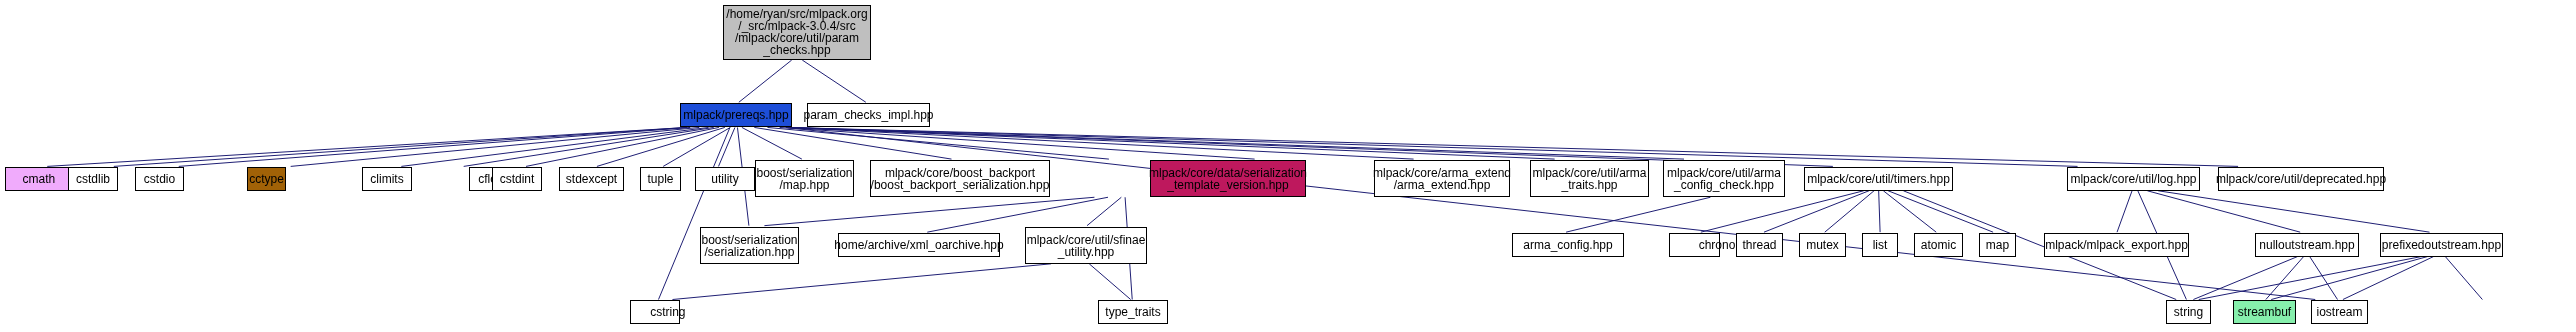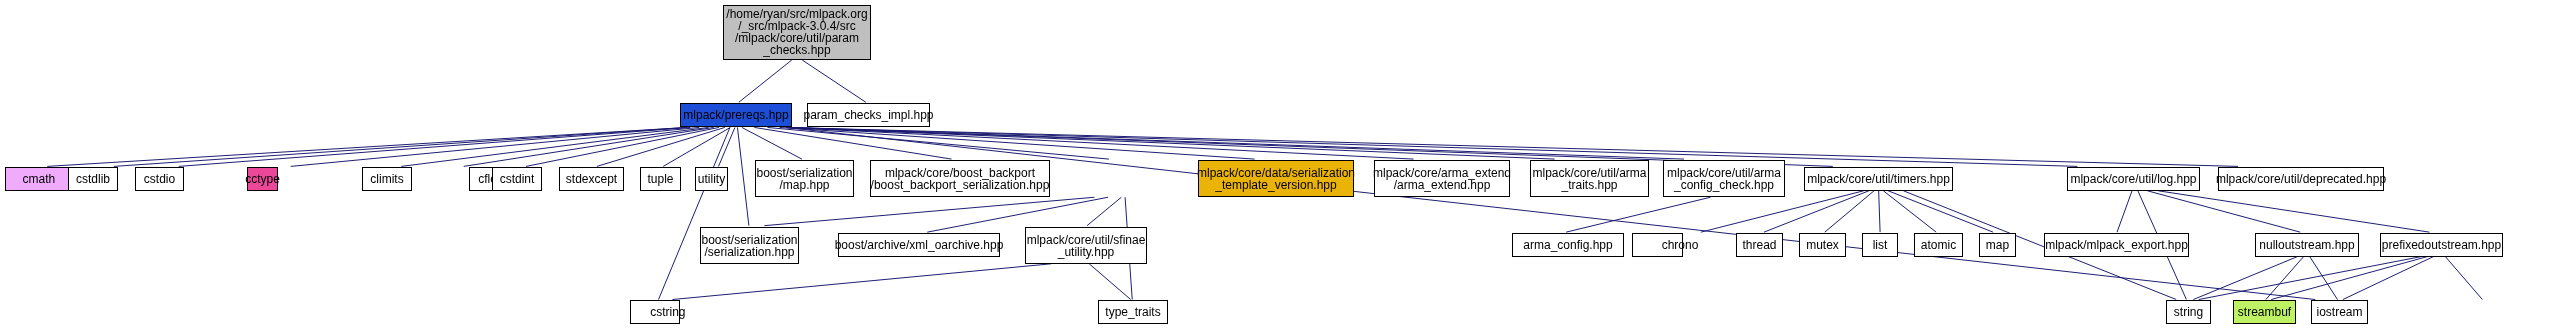--- a/index.html
+++ b/index.html
@@ -106,50 +106,50 @@
     </div>
     <div class="node" style="left: 4.9px; top: 167px; width: 68px; height: 23.5px; background: #f0abfc; border-color: rgb(0, 0, 0);">
       <div class="nl">cmath</div>
     </div>
     <div class="node" style="left: 68px; top: 167px; width: 50px; height: 23.5px; background: rgb(255, 255, 255); border-color: rgb(0, 0, 0);">
       <div class="nl">cstdlib</div>
     </div>
     <div class="node" style="left: 135px; top: 167px; width: 49px; height: 23.5px; background: rgb(255, 255, 255); border-color: rgb(0, 0, 0);">
       <div class="nl">cstdio</div>
     </div>
-    <div class="node" style="left: 247px; top: 167px; width: 31px; height: 23.5px; background: #ec4899; border-color: rgb(0, 0, 0);">
+    <div class="node" style="left: 247px; top: 167px; width: 39px; height: 23.5px; background: #a16207; border-color: rgb(0, 0, 0);">
       <div class="nl">cctype</div>
     </div>
     <div class="node" style="left: 362px; top: 167px; width: 50px; height: 23.5px; background: rgb(255, 255, 255); border-color: rgb(0, 0, 0);">
       <div class="nl">climits</div>
     </div>
     <div class="node" style="left: 429px; top: 167px; width: 47px; height: 23.5px; background: rgb(255, 255, 255); border-color: rgb(0, 0, 0); margin-left: 40px;">
       <div class="nl">cfloat</div>
     </div>
     <div class="node" style="left: 492px; top: 167px; width: 50px; height: 23.5px; background: rgb(255, 255, 255); border-color: rgb(0, 0, 0);">
       <div class="nl">cstdint</div>
     </div>
     <div class="node" style="left: 559px; top: 167px; width: 65px; height: 23.5px; background: rgb(255, 255, 255); border-color: rgb(0, 0, 0);">
       <div class="nl">stdexcept</div>
     </div>
     <div class="node" style="left: 640px; top: 167px; width: 41px; height: 23.5px; background: rgb(255, 255, 255); border-color: rgb(0, 0, 0);">
       <div class="nl">tuple</div>
     </div>
-    <div class="node" style="left: 695px; top: 167px; width: 33px; height: 23.5px; background: rgb(255, 255, 255); border-color: rgb(0, 0, 0);">
+    <div class="node" style="left: 695px; top: 167px; width: 60px; height: 23.5px; background: rgb(255, 255, 255); border-color: rgb(0, 0, 0);">
       <div class="nl">utility</div>
     </div>
     <div class="node" style="left: 755px; top: 160px; width: 99px; height: 37px; background: rgb(255, 255, 255); border-color: rgb(0, 0, 0);">
       <div class="nl">boost/serialization</div>
       <div class="nl">/map.hpp</div>
     </div>
     <div class="node" style="left: 870px; top: 160px; width: 180px; height: 37px; background: rgb(255, 255, 255); border-color: rgb(0, 0, 0);">
       <div class="nl">mlpack/core/boost_backport</div>
       <div class="nl">/boost_backport_serialization.hpp</div>
     </div>
-    <div class="node" style="left: 1198px; top: 160px; width: 156px; height: 37px; background: #eab308; border-color: rgb(0, 0, 0);">
+    <div class="node" style="left: 1150px; top: 160px; width: 156px; height: 37px; background: #be185d; border-color: rgb(0, 0, 0);">
       <div class="nl">mlpack/core/data/serialization</div>
       <div class="nl">_template_version.hpp</div>
     </div>
     <div class="node" style="left: 1374px; top: 160px; width: 136px; height: 37px; background: rgb(255, 255, 255); border-color: rgb(0, 0, 0);">
       <div class="nl">mlpack/core/arma_extend</div>
       <div class="nl">/arma_extend.hpp</div>
     </div>
     <div class="node" style="left: 1530px; top: 160px; width: 119px; height: 37px; background: rgb(255, 255, 255); border-color: rgb(0, 0, 0);">
       <div class="nl">mlpack/core/util/arma</div>
       <div class="nl">_traits.hpp</div>
@@ -165,30 +165,30 @@
       <div class="nl">mlpack/core/util/log.hpp</div>
     </div>
     <div class="node" style="left: 2218px; top: 167px; width: 166px; height: 23.5px; background: rgb(255, 255, 255); border-color: rgb(0, 0, 0);">
       <div class="nl">mlpack/core/util/deprecated.hpp</div>
     </div>
     <div class="node" style="left: 700px; top: 227px; width: 99px; height: 37px; background: rgb(255, 255, 255); border-color: rgb(0, 0, 0);">
       <div class="nl">boost/serialization</div>
       <div class="nl">/serialization.hpp</div>
     </div>
     <div class="node" style="left: 838px; top: 233px; width: 162px; height: 23.5px; background: rgb(255, 255, 255); border-color: rgb(0, 0, 0);">
-      <div class="nl">boost/archive/xml_oarchive.hpp</div>
+      <div class="nl">home/archive/xml_oarchive.hpp</div>
     </div>
     <div class="node" style="left: 1025px; top: 227px; width: 122px; height: 37px; background: rgb(255, 255, 255); border-color: rgb(0, 0, 0);">
       <div class="nl">mlpack/core/util/sfinae</div>
       <div class="nl">_utility.hpp</div>
     </div>
     <div class="node" style="left: 1512px; top: 233px; width: 112px; height: 23.5px; background: rgb(255, 255, 255); border-color: rgb(0, 0, 0);">
       <div class="nl">arma_config.hpp</div>
     </div>
-    <div class="node" style="left: 1632px; top: 233px; width: 49px; height: 23.5px; background: rgb(255, 255, 255); border-color: rgb(0, 0, 0); padding-left: 47px;">
+    <div class="node" style="left: 1669px; top: 233px; width: 49px; height: 23.5px; background: rgb(255, 255, 255); border-color: rgb(0, 0, 0); padding-left: 47px;">
       <div class="nl">chrono</div>
     </div>
     <div class="node" style="left: 1736px; top: 233px; width: 47px; height: 23.5px; background: rgb(255, 255, 255); border-color: rgb(0, 0, 0);">
       <div class="nl">thread</div>
     </div>
     <div class="node" style="left: 1799px; top: 233px; width: 47px; height: 23.5px; background: rgb(255, 255, 255); border-color: rgb(0, 0, 0);">
       <div class="nl">mutex</div>
     </div>
     <div class="node" style="left: 1862px; top: 233px; width: 36px; height: 23.5px; background: rgb(255, 255, 255); border-color: rgb(0, 0, 0);">
       <div class="nl">list</div>
@@ -210,20 +210,20 @@
     </div>
     <div class="node" style="left: 630px; top: 300px; width: 50px; height: 23.5px; background: rgb(255, 255, 255); border-color: rgb(0, 0, 0); padding-left: 28px;">
       <div class="nl">cstring</div>
     </div>
     <div class="node" style="left: 1098px; top: 300px; width: 70px; height: 23.5px; background: rgb(255, 255, 255); border-color: rgb(0, 0, 0);">
       <div class="nl">type_traits</div>
     </div>
     <div class="node" style="left: 2166px; top: 300px; width: 45px; height: 23.5px; background: rgb(255, 255, 255); border-color: rgb(0, 0, 0);">
       <div class="nl">string</div>
     </div>
-    <div class="node" style="left: 2233px; top: 300px; width: 63px; height: 23.5px; background: #bef264; border-color: rgb(0, 0, 0);">
+    <div class="node" style="left: 2233px; top: 300px; width: 63px; height: 23.5px; background: #86efac; border-color: rgb(0, 0, 0);">
       <div class="nl">streambuf</div>
     </div>
     <div class="node" style="left: 2311px; top: 300px; width: 57px; height: 23.5px; background: rgb(255, 255, 255); border-color: rgb(0, 0, 0);">
       <div class="nl">iostream</div>
     </div>
   </div>
 
 
 </body></html>

